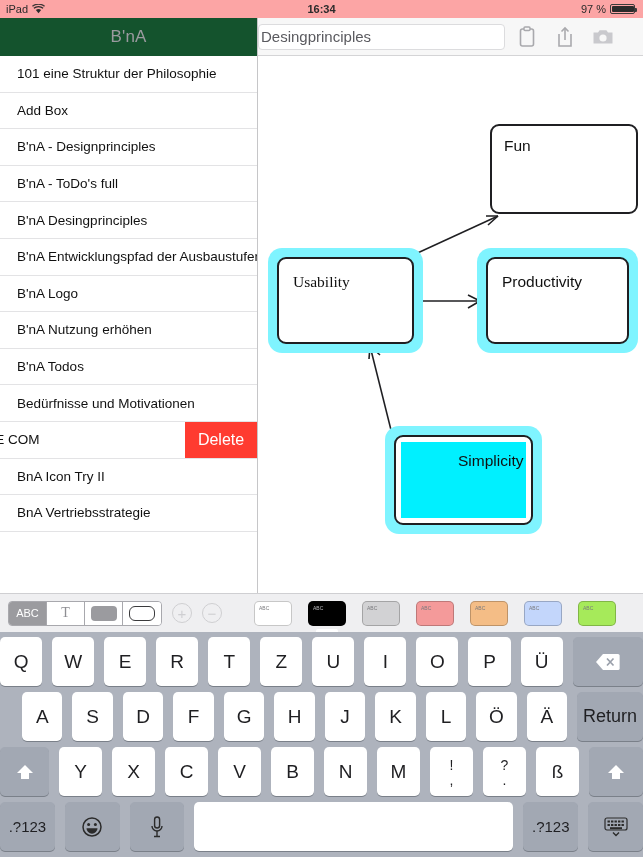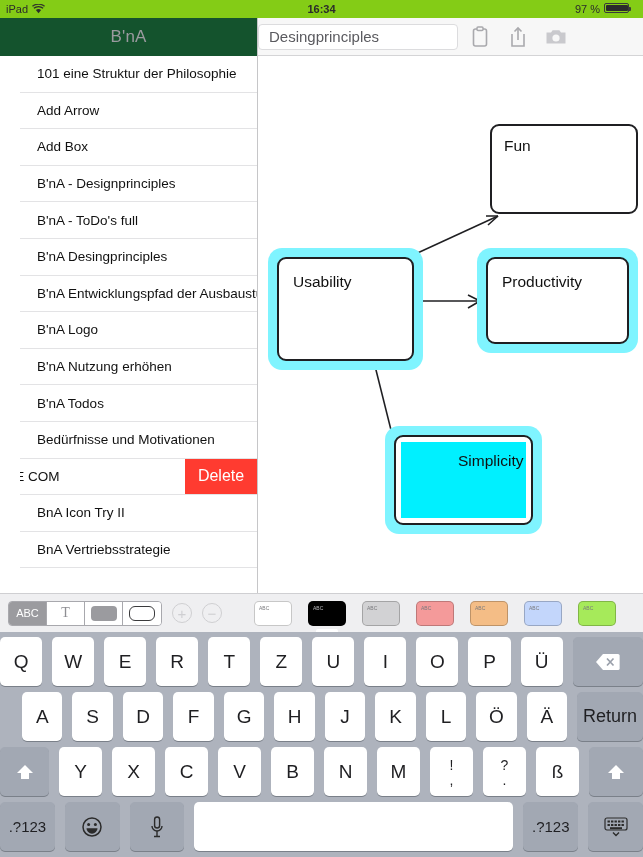--- a/index.html
+++ b/index.html
@@ -7,27 +7,27 @@
     width: 643px; height: 857px;
     font-family: "Liberation Sans", sans-serif;
     background: #ffffff;
     overflow: hidden;
   }
   #app { position: relative; width: 643px; height: 857px; }
 
   
   .statusbar {
     position: absolute; top: 0; left: 0; width: 643px; height: 18px;
-    background: #84cc16;
+    background: #fca5a5;
     display: flex; align-items: center;
     font-size: 11px; color: #2b2b2b;
   }
   .sb-left { position: absolute; left: 6px; display: flex; align-items: center; gap: 4px; }
   .sb-center { position: absolute; left: 0; right: 0; text-align: center; font-weight: bold; font-size: 11px; }
-  .sb-right { position: absolute; right: 14px; display: flex; align-items: flex-start; gap: 4px; }
+  .sb-right { position: absolute; right: 8px; display: flex; align-items: center; gap: 4px; }
   .wifi { display: inline-block; width: 13px; height: 10px; }
   .batt {
     position: relative; width: 25px; height: 10px;
     border: 1px solid #3a3a3a; border-radius: 2px;
   }
   .batt::after {
     content: ""; position: absolute; right: -3px; top: 3px;
     width: 2px; height: 4px; background: #3a3a3a; border-radius: 0 1px 1px 0;
   }
   .batt-fill { position: absolute; left: 1px; top: 1px; bottom: 1px; background: #2b2b2b; border-radius: 1px; }
@@ -36,21 +36,21 @@
   .sidebar {
     position: absolute; left: 0; top: 18px; width: 258px; height: 580px;
     background: #ffffff; border-right: 1px solid #c6c6c8;
     overflow: hidden;
   }
   .sidebar-header {
     height: 38px; background: #14532d;
     display: flex; align-items: center; justify-content: center;
     font-size: 17px; color: #9a9a9f; letter-spacing: .2px;
   }
-  .sidebar-list { position: relative; margin-left: 20px; }
+  .sidebar-list { position: relative; }
   .doc-row {
     position: relative;
     height: 36.6px;
     display: flex; align-items: center;
     padding-left: 17px;
     font-size: 13.5px; color: #111;
     border-bottom: 1px solid #e3e3e5;
     background: #fff;
     white-space: nowrap;
     overflow: hidden;
@@ -77,23 +77,23 @@
   .dot { width: 4px; height: 4px; border-radius: 50%; border: 1px solid #9a9a9f; }
 
   
   .titlebar {
     position: absolute; left: 258px; top: 18px; width: 385px; height: 38px;
     background: #f7f7f7;
     display: flex; align-items: center; gap: 6px; padding: 0 8px 0 0;
     border-bottom: 1px solid #d4d4d6;
   }
   .title-input {
-    margin-left: 0; width: 200px; height: 26px;
+    margin-left: 0; width: 247px; height: 26px;
     background: #fff; border: 1px solid #dcdcde; border-radius: 4px;
-    display: flex; align-items: center; padding-left: 10px;
+    display: flex; align-items: center; padding-left: 2px;
     font-size: 15px; color: #5a5a5f;
   }
   .tb-icon { width: 32px; height: 30px; display: flex; align-items: center; justify-content: center; }
 
   
   .canvas {
     position: absolute; left: 258px; top: 56px; width: 385px; height: 537px;
     background: #ffffff; overflow: hidden;
   }
   .canvas svg { position: absolute; left: 0; top: 0; }
@@ -205,23 +205,20 @@
 
   <div class="sidebar">
     <div class="sidebar-header">
       <span>B'nA</span>
     </div>
     <div class="sidebar-list" id="doc-list">
         <div class="doc-row">
           <span class="doc-label">101 eine Struktur der Philosophie</span>
         </div>
         <div class="doc-row">
-          <span class="doc-label">Add Arrow</span>
-        </div>
-        <div class="doc-row">
           <span class="doc-label">Add Box</span>
         </div>
         <div class="doc-row">
           <span class="doc-label">B'nA - Designprinciples</span>
         </div>
         <div class="doc-row">
           <span class="doc-label">B'nA - ToDo's full</span>
         </div>
         <div class="doc-row">
           <span class="doc-label">B'nA Desingprinciples</span>
@@ -310,21 +307,21 @@
 
       <path d="M135 382 L112 290" stroke="#1f1f22" stroke-width="1.6" fill="none"></path>
       <path d="M112 290 L111 303 M112 290 L122 299" stroke="#1f1f22" stroke-width="1.6" fill="none"></path>
     </svg>
 
     <div class="node" style="left:232px;top:68px;width:148px;height:90px;">
       <div class="node-box" style="left:0;top:0;right:0;bottom:0;"></div>
       <div class="node-text" style="left:14px;top:13px;">Fun</div>
     </div>
 
-    <div class="node" style="left:10px;top:192px;width:155px;height:122px;">
+    <div class="node" style="left:10px;top:192px;width:155px;height:105px;font-family:Liberation Serif, serif;">
       <div class="node-halo"></div>
       <div class="node-box" style="left:9px;top:9px;right:9px;bottom:9px;"></div>
       <div class="node-text" style="left:25px;top:25px;">Usability</div>
     </div>
 
     <div class="node" style="left:219px;top:192px;width:161px;height:105px;">
       <div class="node-halo"></div>
       <div class="node-box" style="left:9px;top:9px;right:9px;bottom:9px;"></div>
       <div class="node-text" style="left:25px;top:25px;">Productivity</div>
     </div>

